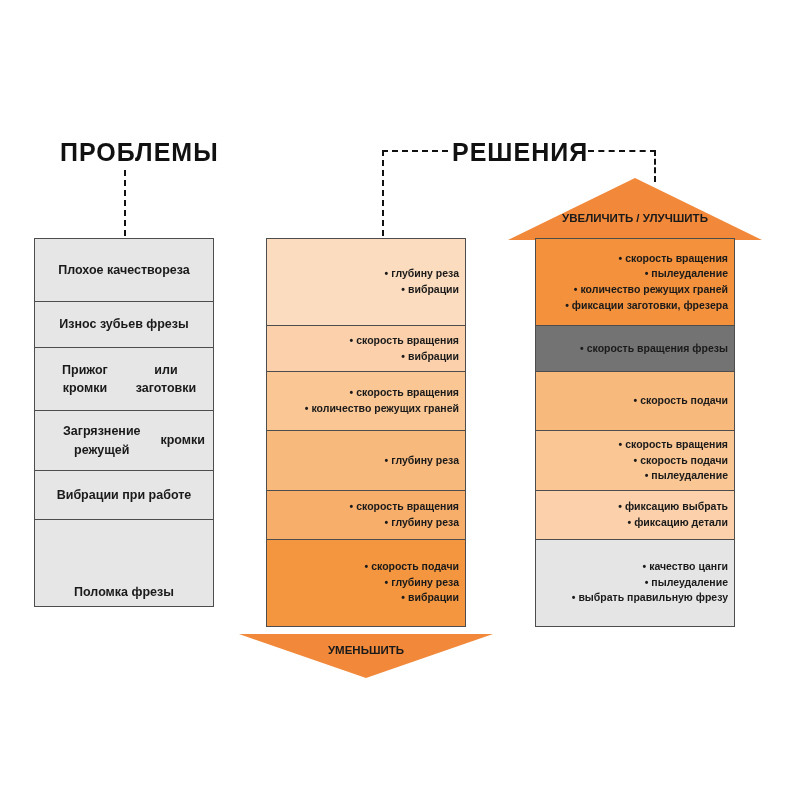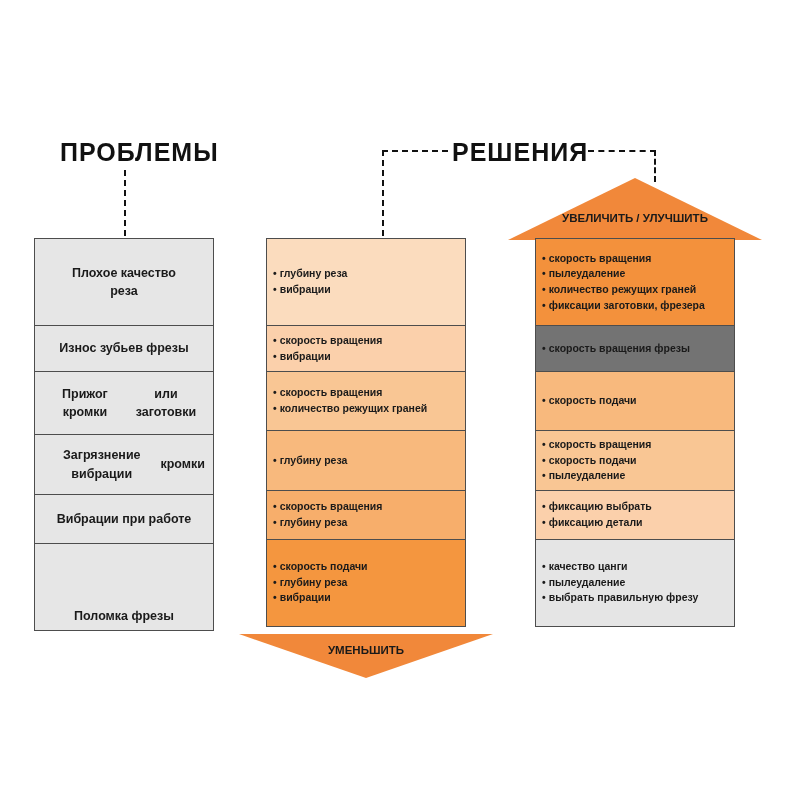--- a/index.html
+++ b/index.html
@@ -84,21 +84,21 @@
     top: 238px;
     width: 200px;
   }
 
   .sol-cell {
     border: 1.5px solid #4d4d4d;
     margin-bottom: -1.5px;
     box-sizing: border-box;
     display: flex;
     flex-direction: column;
-    align-items: flex-start;
+    align-items: flex-end;
     justify-content: center;
     text-align: center;
     font-size: 10.5px;
     font-weight: bold;
     color: #1a1a1a;
     line-height: 1.5;
     padding: 4px 6px;
   }
   .sol-cell .line {
     white-space: nowrap;
@@ -179,33 +179,33 @@
 <div class="dash-v" style="left:382px; top:150px; height:86px;"></div>
 
 <div class="dash-h" style="left:588px; top:150px; width:68px;"></div>
 <div class="dash-v" style="left:654px; top:150px; height:32px;"></div>
 
 <div id="arrow-up-head-border"></div>
 <div id="arrow-up-head"></div>
 <div id="arrow-up-label">УВЕЛИЧИТЬ / УЛУЧШИТЬ</div>
 
 <div class="column" id="problems-column">
-    <div class="problem-cell" style="height: 88px; flex-direction: column;">
+    <div class="problem-cell" style="height: 64px;">
       <div>Плохое качество</div>
       <div>реза</div>
     </div>
     <div class="problem-cell" style="height: 48px;">
       <div>Износ зубьев фрезы</div>
     </div>
     <div class="problem-cell" style="height: 64px;">
       <div>Прижог кромки</div>
       <div>или заготовки</div>
     </div>
     <div class="problem-cell" style="height: 62px;">
-      <div>Загрязнение вибрации</div>
+      <div>Загрязнение режущей</div>
       <div>кромки</div>
     </div>
     <div class="problem-cell" style="height: 50px;">
       <div>Вибрации при работе</div>
     </div>
     <div class="problem-cell" style="height: 88px; align-items: flex-end;">
       <div>Поломка фрезы</div>
     </div>
   </div>
 

